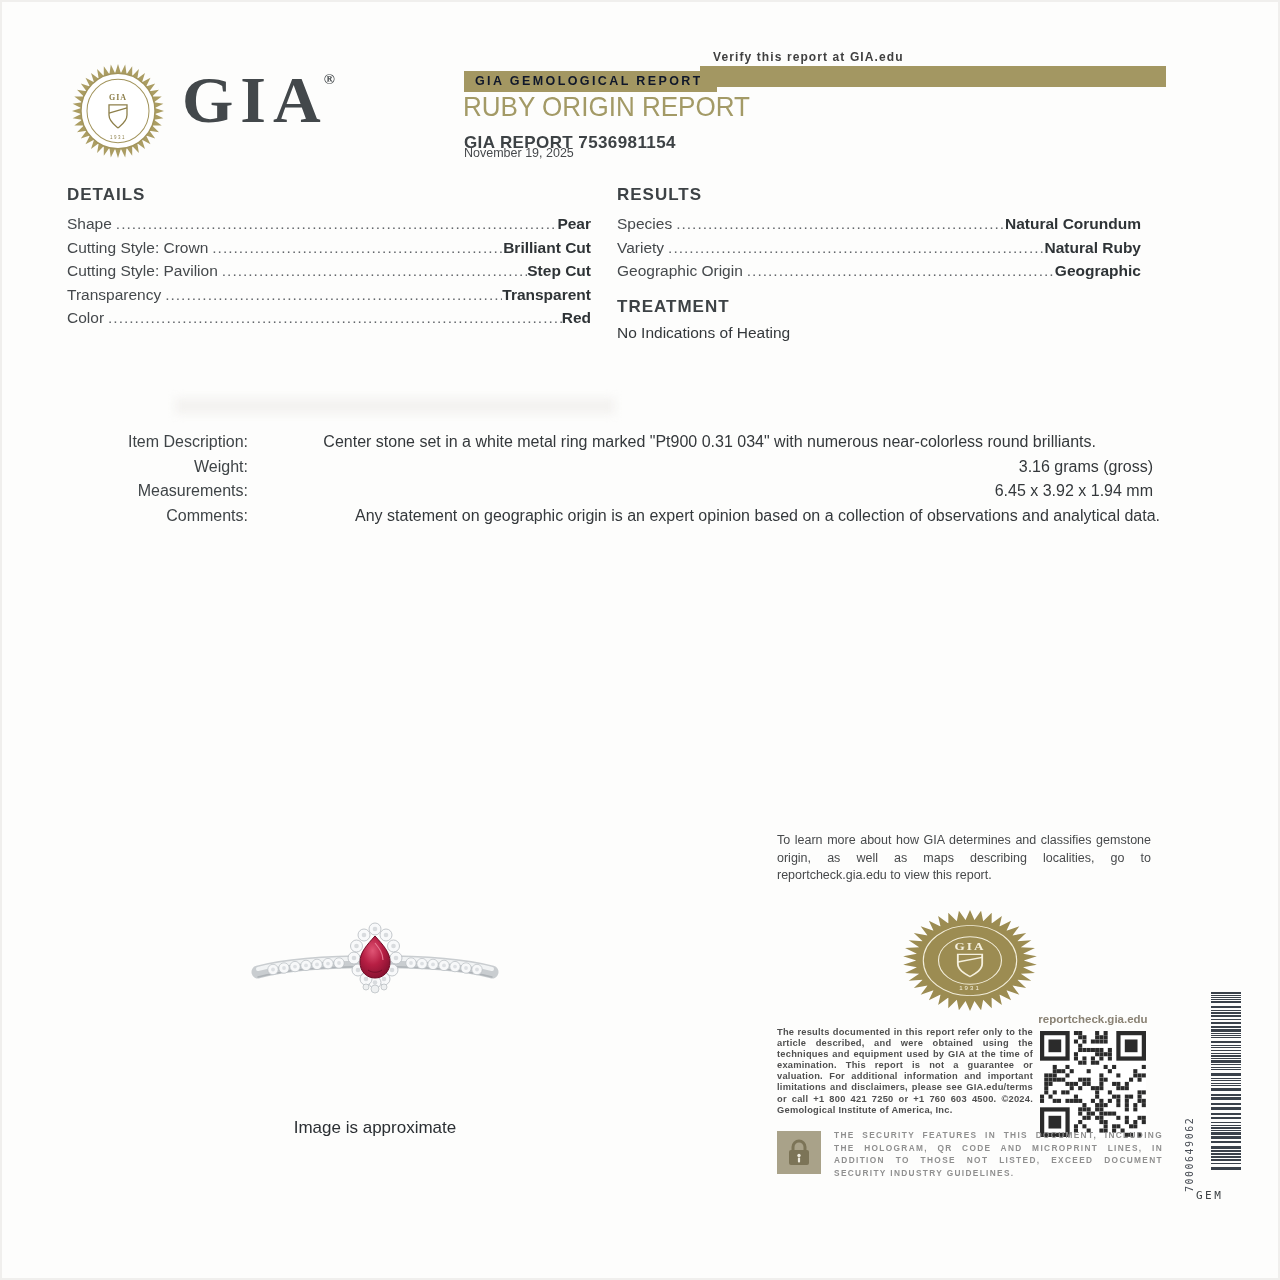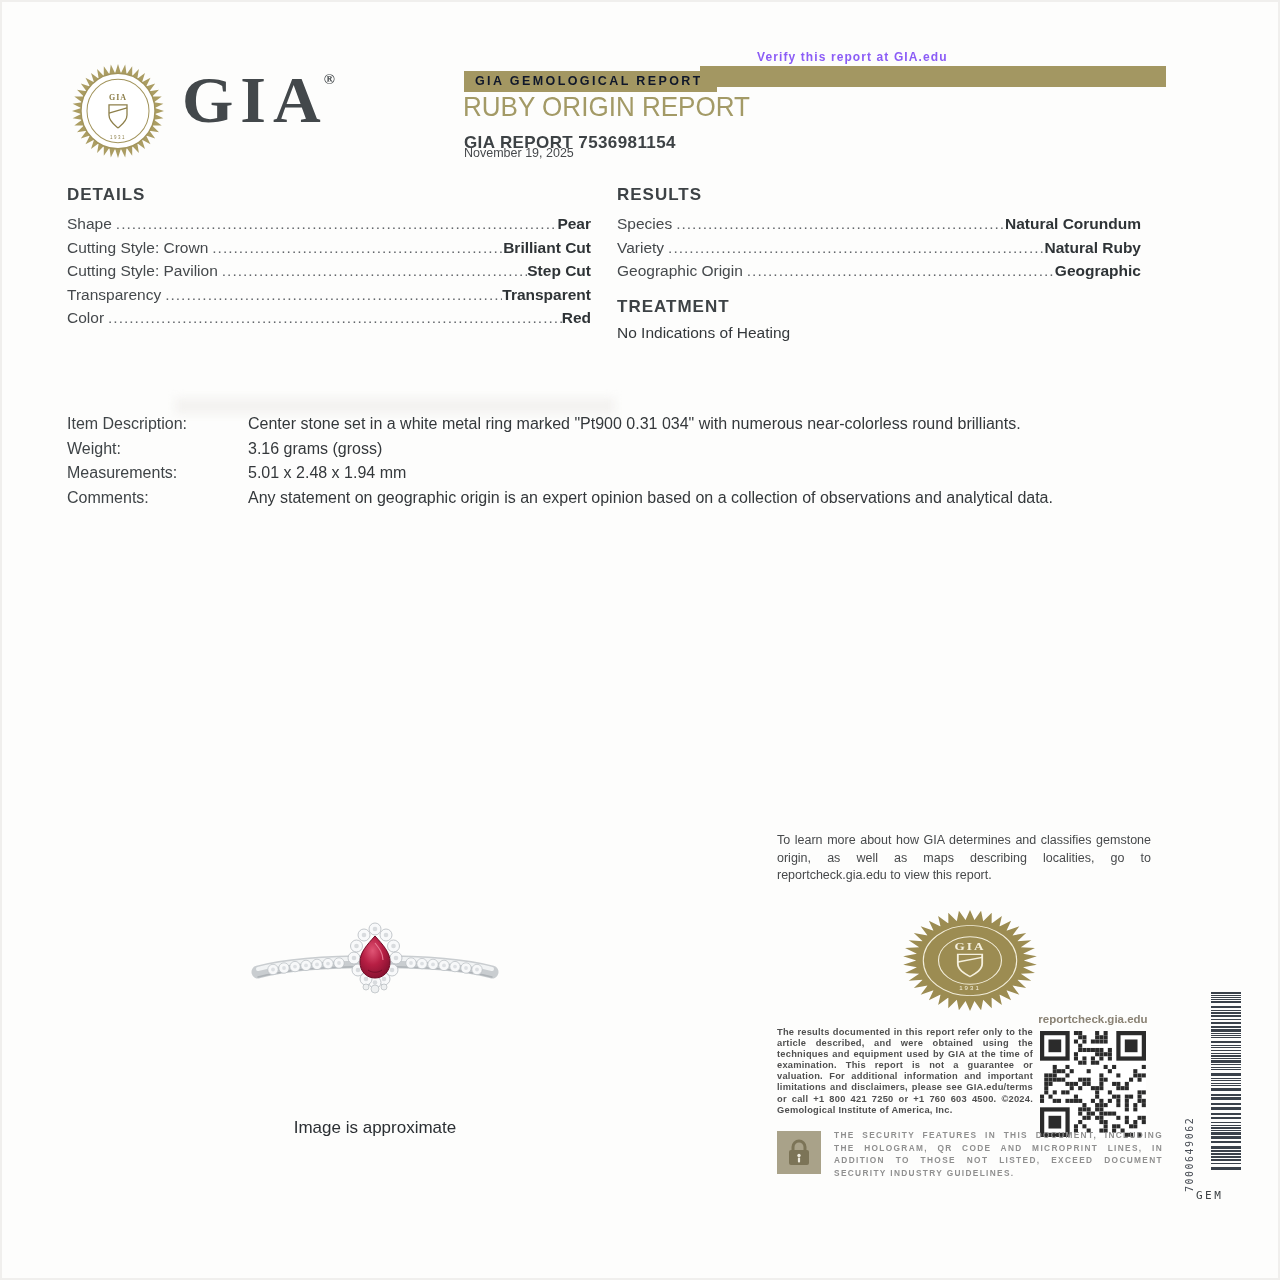--- a/index.html
+++ b/index.html
@@ -11,21 +11,21 @@
   
   .seal-small{position:absolute;left:72px;top:64px;width:92px;height:94px;}
   .wordmark{
     position:absolute;left:182px;top:62px;
     font-family:"Liberation Serif",serif;font-weight:600;font-size:66px;
     letter-spacing:7px;color:#43484b;
   }
   .wordmark sup{font-size:15px;letter-spacing:0;vertical-align:38px;margin-left:-4px;}
   .verify{
     position:absolute;left:713px;top:50px;font-size:12px;font-weight:700;
-    letter-spacing:1.1px;color:#8b5cf6;margin-left:44px;
+    letter-spacing:1.1px;color:#404040;
   }
   .banner-label{
     position:absolute;left:464px;top:71px;height:21px;line-height:21px;
     background:#a39762;color:#0f172a;font-size:12.5px;font-weight:700;
     letter-spacing:2.4px;padding:0 14px 0 11px;white-space:nowrap;
   }
   .banner-bar{position:absolute;left:700px;top:66px;width:466px;height:21px;background:#a39762;}
   .doc-title{
     position:absolute;left:463px;top:91px;font-size:28px;font-weight:500;
     color:#a39a66;letter-spacing:0px;transform:scaleX(0.93);transform-origin:left top;
@@ -43,21 +43,21 @@
   .col-details{left:67px;top:185px;}
   .col-results{left:617px;top:185px;}
   .sec-heading{font-size:17px;font-weight:700;letter-spacing:1px;color:#3d4245;margin-bottom:7px;}
   .dotrow{display:flex;align-items:baseline;line-height:23.5px;font-size:15.5px;white-space:nowrap;}
   .rl{color:#45494c;flex:0 0 auto;}
   .leader{flex:1 1 auto;overflow:hidden;color:#62666a;padding:0 4px;letter-spacing:1px;}
   .rv{flex:0 0 auto;font-weight:700;color:#2e3336;}
   .treatment-block{margin-top:14px;}
   .treatment-value{font-size:15.5px;color:#34383b;margin-top:7px;}
   
-  .item-block{position:absolute;left:67px;top:412px;width:1150px;}
+  .item-block{position:absolute;left:67px;top:430px;width:1150px;text-align:right;}
   .irow{display:grid;grid-template-columns:181px 1fr;line-height:24.5px;font-size:16px;color:#34383b;}
   .ilabel{color:#3f4447;}
   .ivalue{max-width:905px;}
   .irow.desc .ivalue{max-width:848px;}
   .irow.comments .ivalue{max-width:912px;}
   
   .gem-image{position:absolute;left:225px;top:888px;width:300px;height:240px;}
   .gem-caption{
     position:absolute;left:225px;top:1118px;width:300px;text-align:center;
     font-size:17px;color:#2b2f33;
@@ -186,21 +186,21 @@
     <div class="irow desc">
       <div class="ilabel">Item Description:</div>
       <div class="ivalue">Center stone set in a white metal ring marked "Pt900 0.31 034" with numerous near-colorless round brilliants.</div>
     </div>
     <div class="irow">
       <div class="ilabel">Weight:</div>
       <div class="ivalue">3.16 grams (gross)</div>
     </div>
     <div class="irow">
       <div class="ilabel">Measurements:</div>
-      <div class="ivalue">5.01 x 2.48 x 1.94 mm</div>
+      <div class="ivalue">6.45 x 3.92 x 1.94 mm</div>
     </div>
     <div class="irow comments">
       <div class="ilabel">Comments:</div>
       <div class="ivalue">Any statement on geographic origin is an expert opinion based on a collection of observations and analytical data.</div>
     </div>
   </div>
 
   <svg class="gem-image" viewBox="0 0 300 240">
     <defs>
       <radialGradient id="rubyGrad" cx="42%" cy="35%" r="75%">

